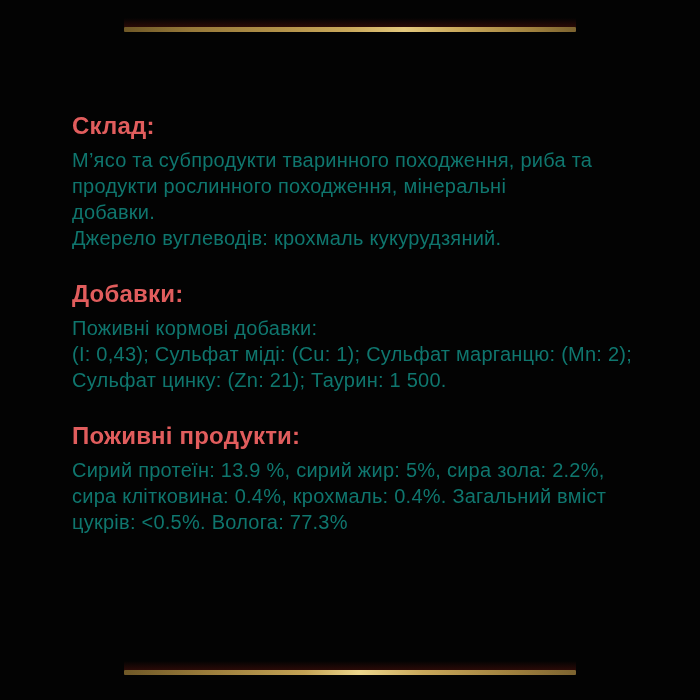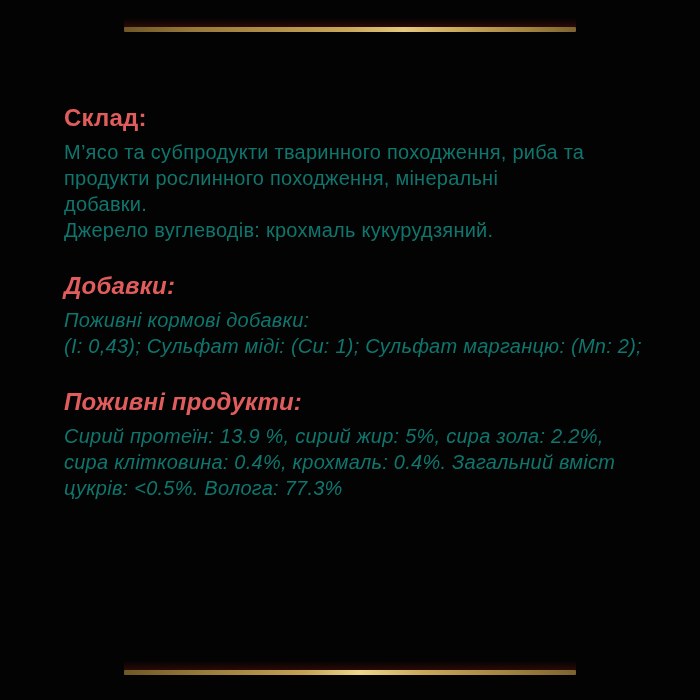--- a/index.html
+++ b/index.html
@@ -41,22 +41,22 @@
       #6f5827 0%, #9a7c3b 18%, #c4a355 40%, #ecd68c 52%,
       #c9a85b 66%, #a1823f 85%, #7c6330 100%);
   }
   
   .content {
     position: absolute;
     left: 64px;
     top: 104px;
     width: 584px;
   }
-  .section { margin: 0; }
-  .section + .section { margin-top: 29px; font-style: italic; }
+  .section { margin: 8px; }
+  .section + .section { margin-top: 29px; }
   .heading {
     margin: 0 0 7px 0;
     font-size: 24px;
     line-height: 28px;
     font-weight: bold;
     color: #e15d5d;
     letter-spacing: 0.2px;
   }
   .line {
     font-size: 20px;
@@ -83,20 +83,21 @@
       <div class="line">М’ясо та субпродукти тваринного походження, риба та</div>
       <div class="line">продукти рослинного походження, мінеральні</div>
       <div class="line">добавки.</div>
       <div class="line">Джерело вуглеводів: крохмаль кукурудзяний.</div>
     </div>
 
     <div class="section">
       <h2 class="heading">Добавки:</h2>
       <div class="line">Поживні кормові добавки:</div>
       <div class="line">(I: 0,43); Сульфат міді: (Cu: 1); Сульфат марганцю: (Mn: 2);</div>
+      <div class="line">Сульфат цинку: (Zn: 21); Таурин: 1 500.</div>
     </div>
 
     <div class="section">
       <h2 class="heading">Поживні продукти:</h2>
       <div class="line">Сирий протеїн: 13.9 %, сирий жир: 5%, сира зола: 2.2%,</div>
       <div class="line">сира клітковина: 0.4%, крохмаль: 0.4%. Загальний вміст</div>
       <div class="line">цукрів: &lt;0.5%. Волога: 77.3%</div>
     </div>
 
   </div>

